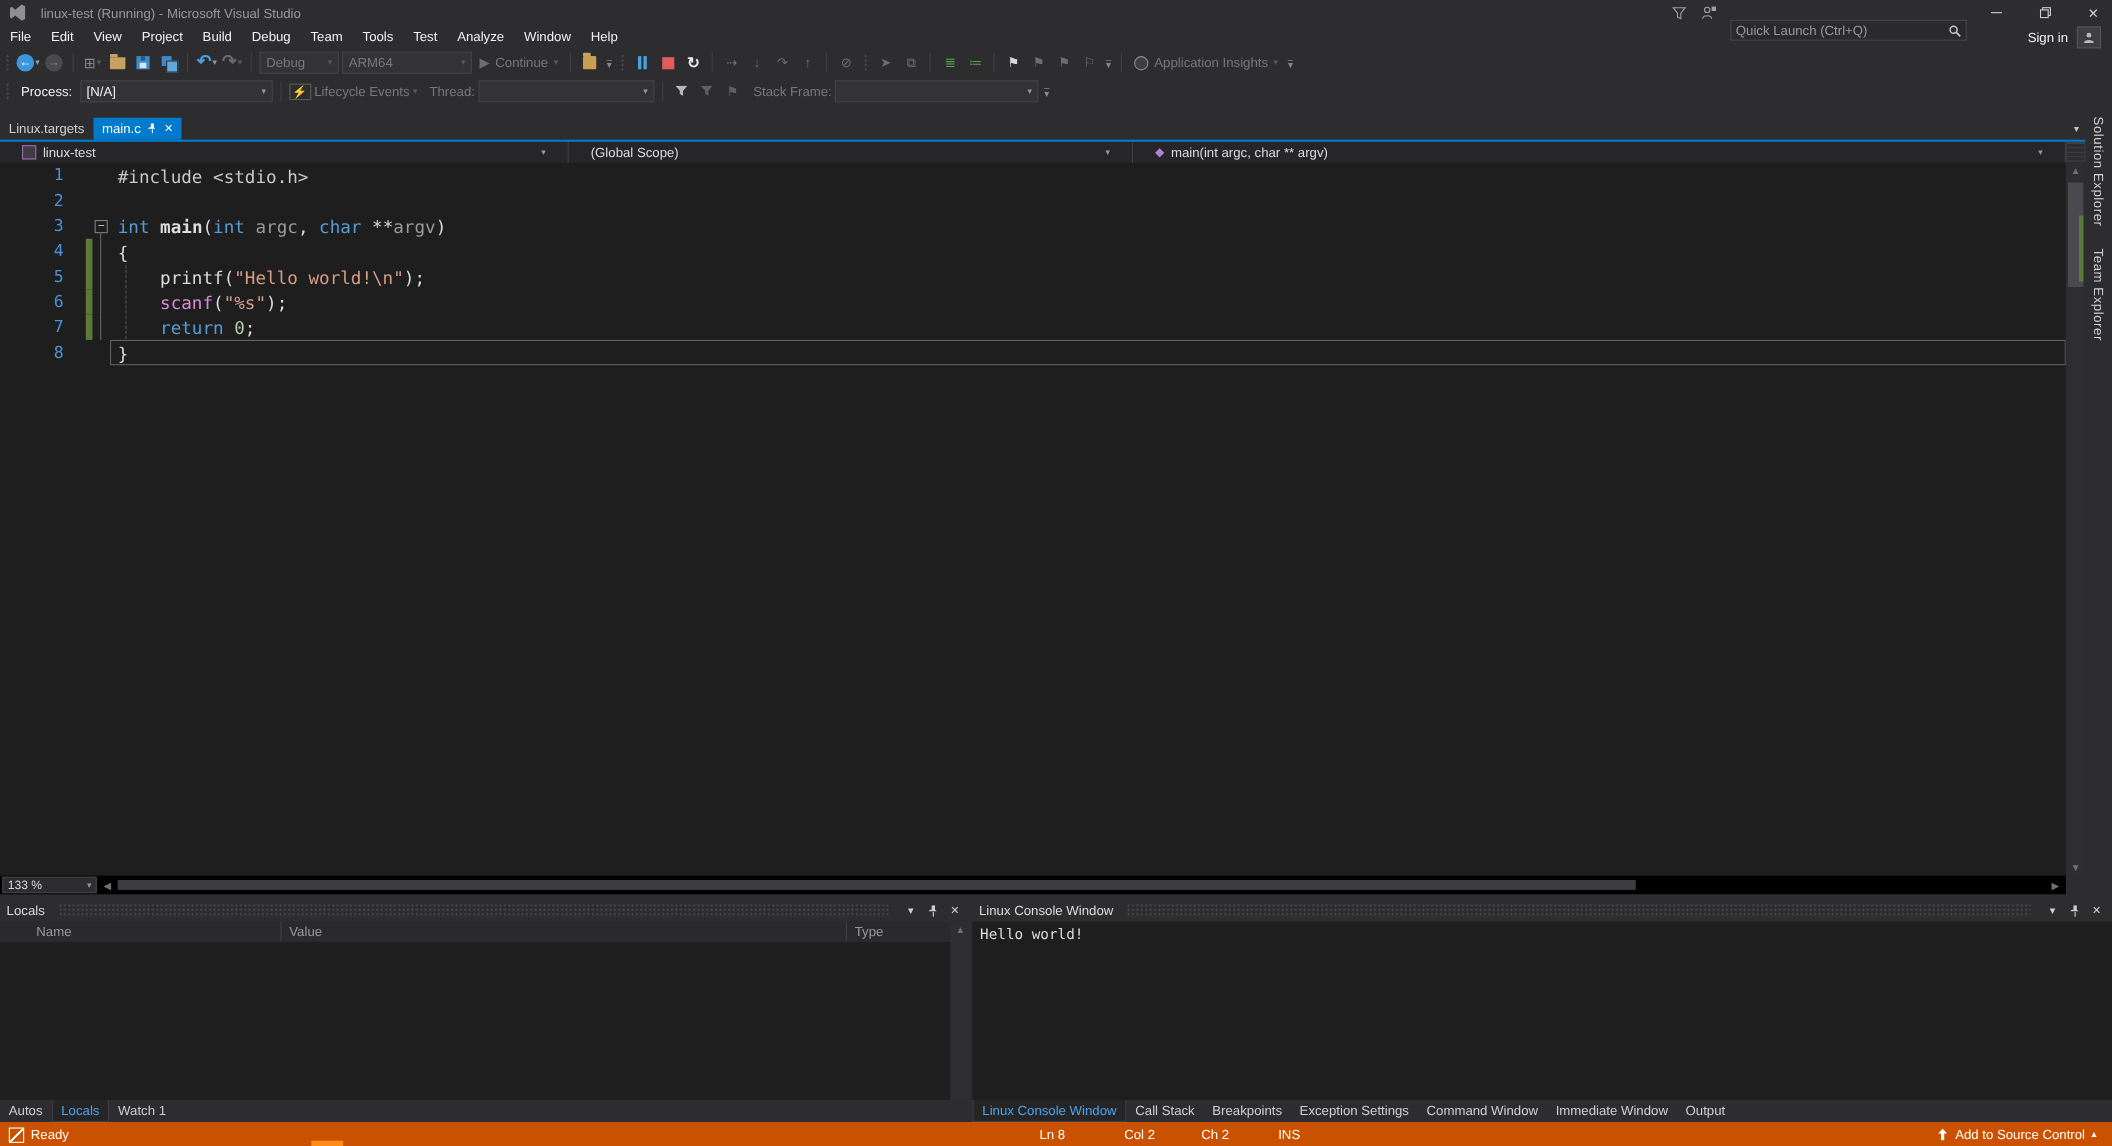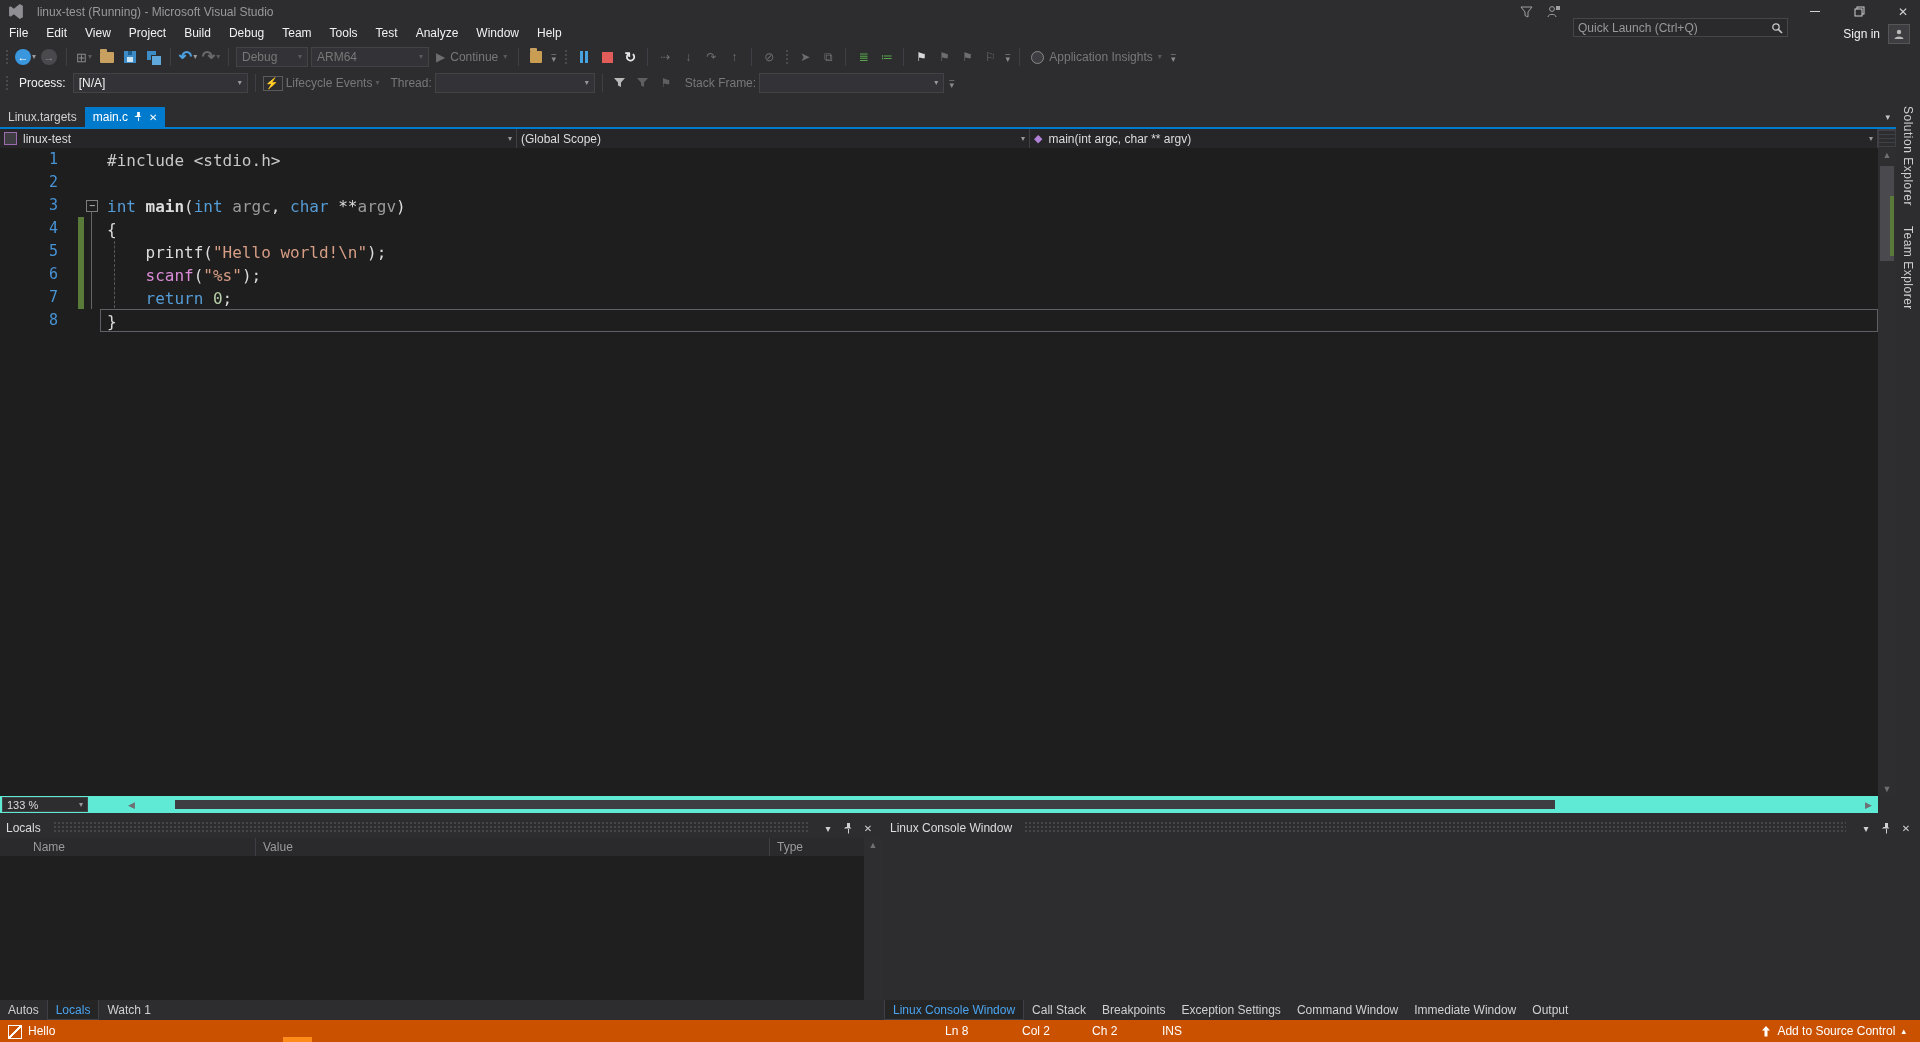--- a/index.html
+++ b/index.html
@@ -64,21 +64,21 @@
 
   
   #tabstrip{left:0;top:96px;width:1896px;height:31px;border-bottom:2px solid #007ACC;display:flex;align-items:flex-end;}
   .doc-tab{height:20px;display:flex;align-items:center;padding:0 8px;gap:6px;font-size:12px;color:#D0D0D0;}
   .doc-tab.active{background:#007ACC;color:#FFFFFF;}
   .doc-tab .tclose{font-size:10px;color:#fff;}
   #tabstrip-caret{position:absolute;right:6px;bottom:4px;color:#C8C8C8;font-size:9px;}
 
   
   #navbar{left:0;top:129px;width:1878px;height:19px;background:#262628;border-bottom:1px solid #2a2a2c;display:flex;}
-  .nav-seg{display:flex;align-items:center;gap:6px;padding:0 4px;font-size:12px;color:#DCDCDC;border-right:1px solid #3F3F46;box-sizing:border-box;}
+  .nav-seg{display:flex;align-items:center;gap:6px;padding:0 20px;font-size:12px;color:#DCDCDC;border-right:1px solid #3F3F46;box-sizing:border-box;}
   .nav-seg .caret{margin-left:auto;}
   #nav-seg-project{width:517px;} #nav-seg-scope{width:513px;} #nav-seg-member{flex:1;}
   .proj-ic{width:11px;height:11px;background:#3E3E42;border:1px solid #9B6BB0;}
   .method-ic{color:#B180D7;font-size:11px;}
 
   
   #editor{left:0;top:148px;width:1878px;height:648px;background:#1E1E1E;overflow:hidden;}
   .code-line{display:flex;height:23px;line-height:23px;font-family:"DejaVu Sans Mono",monospace;font-size:16px;}
   .ln{width:58px;text-align:right;color:#4793D6;font-size:15px;}
   .chg{width:6px;margin-left:20px;}
@@ -95,21 +95,21 @@
 
   
   #vscroll{left:1878px;top:148px;width:18px;height:648px;background:#2E2E31;}
   #vs-split{position:absolute;left:0;top:-19px;width:18px;height:18px;background:#2D2D30;border:1px solid #3F3F46;box-sizing:border-box;
             background-image:linear-gradient(#3F3F46 1px,transparent 1px);background-size:100% 4px;background-position:0 4px;}
   .sb-arrow{position:absolute;left:0;width:18px;height:14px;color:#6f6f74;font-size:9px;text-align:center;line-height:14px;}
   #vs-thumb{position:absolute;left:2px;top:18px;width:14px;height:95px;background:#4A4A4E;}
   #vs-mark-green{position:absolute;right:2px;top:48px;width:4px;height:60px;background:#5A7A3A;}
 
   
-  #hscroll{left:0;top:796px;width:1878px;height:17px;background:#5eead4;display:flex;align-items:center;gap:34px;}
+  #hscroll{left:0;top:796px;width:1878px;height:17px;background:#000000;display:flex;align-items:center;}
   #zoom-combo{width:86px;height:15px;margin-left:2px;background:#2D2D30;border:1px solid #434346;
               display:flex;align-items:center;justify-content:space-between;padding:0 4px;font-size:11px;color:#DCDCDC;box-sizing:border-box;}
   .hs-arrow{color:#6f6f74;font-size:9px;padding:0 6px;}
   #hs-thumb{height:9px;background:#3E3E42;width:1380px;}
 
   
   #side-right{left:1896px;top:96px;width:24px;height:700px;background:#2D2D30;}
   .vtab{writing-mode:vertical-rl;color:#D0D0D0;font-size:12px;padding:10px 0;margin-left:5px;letter-spacing:0.5px;}
 
   
@@ -519,40 +519,43 @@
     <span class="grip"></span>
     <span class="pt-btn">▾</span>
     <span class="pt-btn">
       <svg width="9" height="11" viewBox="0 0 9 11">
           <path d="M3 0 h3 v4 l1.5 1.5 h-7.5 L1.5 4 3 4 Z" fill="#D0D0D0"></path>
           <line x1="4.5" y1="6" x2="4.5" y2="10.5" stroke="#D0D0D0"></line>
         </svg>
     </span>
     <span class="pt-btn">✕</span>
   </div>
+  <div id="console-body">
+    <span>Hello world!</span>
+  </div>
 </div>
 
 <div id="btabs-left" class="abs">
     <span class="btab">Autos</span>
     <span class="btab active">Locals</span>
     <span class="btab">Watch 1</span>
   </div>
 <div id="btabs-right" class="abs">
     <span class="btab active">Linux Console Window</span>
     <span class="btab">Call Stack</span>
     <span class="btab">Breakpoints</span>
     <span class="btab">Exception Settings</span>
     <span class="btab">Command Window</span>
     <span class="btab">Immediate Window</span>
     <span class="btab">Output</span>
   </div>
 
 <div id="statusbar" class="abs">
   <span id="status-icon"></span>
-  <span class="sitem" style="left:28px;">Hello</span>
+  <span class="sitem" style="left:28px;">Ready</span>
   <span id="status-anim"></span>
   <span class="sitem" style="left:945px;">Ln 8</span>
   <span class="sitem" style="left:1022px;">Col 2</span>
   <span class="sitem" style="left:1092px;">Ch 2</span>
   <span class="sitem" style="left:1162px;">INS</span>
   <div id="sc-group">
     <svg width="10" height="11" viewBox="0 0 10 11">
         <path d="M5 0 L9 4.5 H6.5 V10.5 H3.5 V4.5 H1 Z" fill="#fff"></path>
       </svg>
     <span>Add to Source Control</span>

